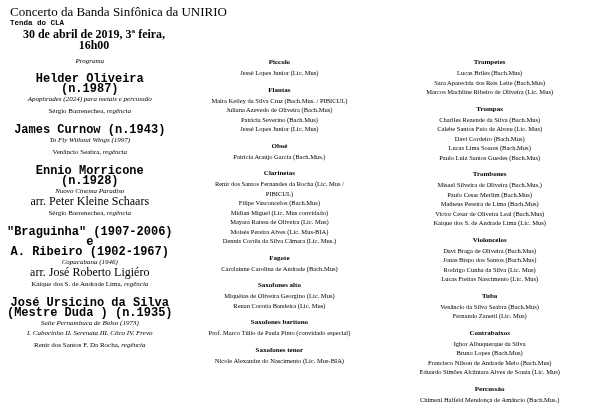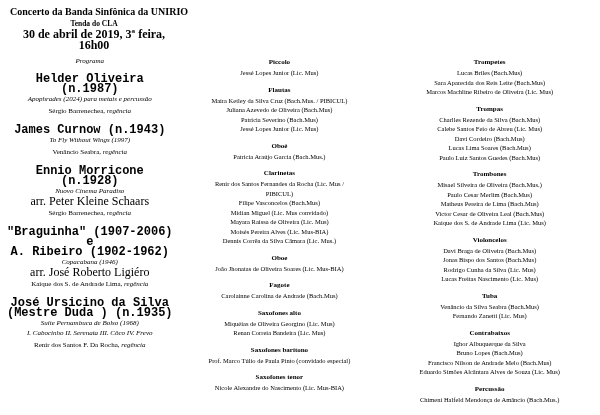--- a/index.html
+++ b/index.html
@@ -19,22 +19,22 @@
     width: 600px;
     height: 415px;
     box-sizing: border-box;
     padding: 6px 6px 0 6px;
   }
   .header {
     text-align: left;
     padding-left: 4px;
   }
   .header .title {
-    font-size: 10px;
-    font-weight: bold;
+    font-size: 13px;
+    font-weight: normal;
     line-height: 12px;
   }
   .header .subtitle {
     font-size: 7.5px;
     font-weight: bold;
     line-height: 11px;
   }
   .header .date {
     font-size: 12px;
     font-weight: bold;
@@ -98,21 +98,21 @@
     line-height: 9.5px;
   }
 </style>
 </head>
 <body>
 
 <div class="page">
 
   <div class="header">
     <div class="title">Concerto da Banda Sinfônica da UNIRIO</div>
-    <div class="subtitle" style="text-align:center; width:168px;">Tenda do CLA</div>
+    <div class="subtitle" style="text-align:left; width:168px;font-family:Liberation Mono, monospace;">Tenda do CLA</div>
     <div class="date" style="text-align:center; width:168px;">30 de abril de 2019, 3ª feira, 16h00</div>
   </div>
 
   <div class="columns">
 
     <div class="col col-1">
       <div class="prog-label">Programa</div>
 
       <div class="block">
         <div class="composer">Helder Oliveira (n.1987)</div>
@@ -134,31 +134,31 @@
         <div class="composer">Ennio Morricone (n.1928)</div>
         <div class="work">Nuovo Cinema Paradiso</div>
         <div class="arr">arr. Peter Kleine Schaars</div>
         <div class="conductor">
           <span class="name">Sérgio Barrenechea</span><span class="role">, regência</span>
         </div>
       </div>
 
       <div class="block">
         <div class="composer">"Braguinha" (1907-2006) e</div>
-        <div class="composer">A. Ribeiro (1902-1962)</div>
+        <div class="composer">A. Ribeiro (1902-1967)</div>
         <div class="work">Copacabana (1946)</div>
         <div class="arr">arr. José Roberto Ligiéro</div>
         <div class="conductor">
           <span class="name">Kaique dos S. de Andrade Lima</span><span class="role">, regência</span>
         </div>
       </div>
 
       <div class="block">
         <div class="composer">José Ursicino da Silva (Mestre Duda ) (n.1935)</div>
-        <div class="work">Suíte Pernambuca de Bolso (1968)</div>
+        <div class="work">Suíte Pernambuca de Bolso (1973)</div>
         <div class="work">I. Cabocinho II. Serenata III. Côco IV. Frevo</div>
         <div class="conductor">
           <span class="name">Renir dos Santos F. Da Rocha</span><span class="role">, regência</span>
         </div>
       </div>
     </div>
 
     <div class="col col-2">
 
       <div class="section">
@@ -183,24 +183,20 @@
         <div class="sec-title">Clarinetas</div>
         <div class="member">Renir dos Santos Fernandes da Rocha (Lic. Mus /</div>
         <div class="member">PIBICUL)</div>
         <div class="member">Filipe Vasconcelos (Bach.Mus)</div>
         <div class="member">Midian Miguel (Lic. Mus convidado)</div>
         <div class="member">Mayara Raissa de Oliveira (Lic. Mus)</div>
         <div class="member">Moisés Pereira Alves (Lic. Mus-BIA)</div>
         <div class="member">Dennis Corrêa da Silva Câmara (Lic. Mus.)</div>
       </div>
 
-      <div class="section">
-        <div class="sec-title">Oboe</div>
-        <div class="member">João Jhonatas de Oliveira Soares (Lic. Mus-BIA)</div>
-      </div>
 
       <div class="section">
         <div class="sec-title">Fagote</div>
         <div class="member">Carolainne Carolina de Andrade (Bach.Mus)</div>
       </div>
 
       <div class="section">
         <div class="sec-title">Saxofones alto</div>
         <div class="member">Miquéias de Oliveira Georgino (Lic. Mus)</div>
         <div class="member">Renan Correia Bandeira (Lic. Mus)</div>

